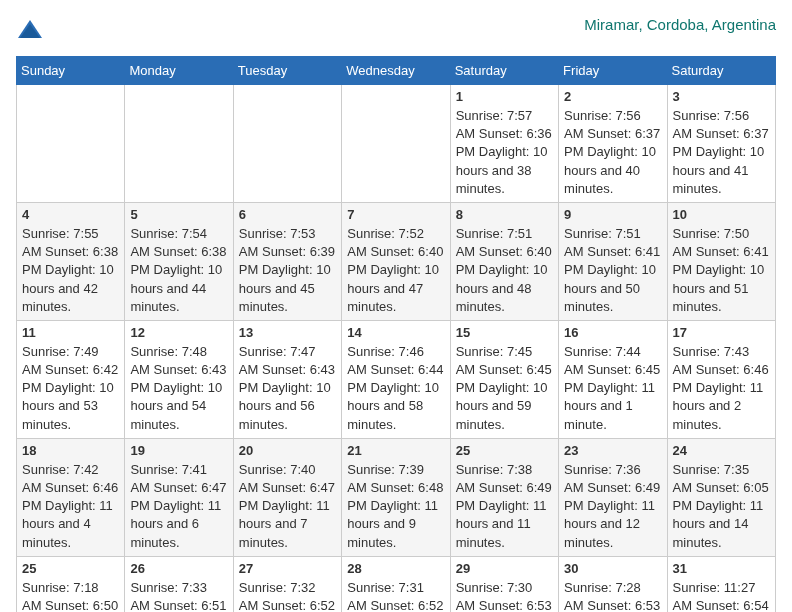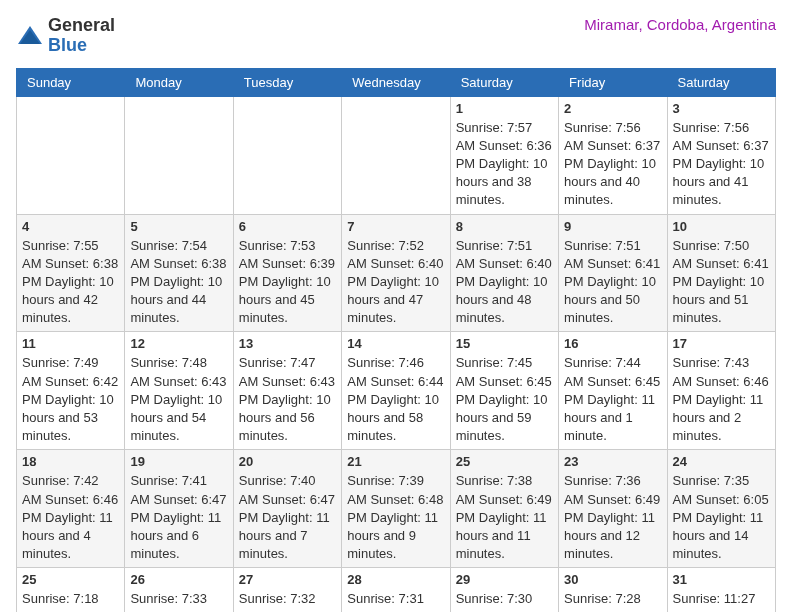--- a/index.html
+++ b/index.html
@@ -36,31 +36,31 @@
       text-align: right;
     }
     .month-year {
       font-size: 36px;
       font-weight: bold;
       color: #333;
       line-height: 1.1;
     }
     .location {
       font-size: 15px;
-      color: #a21caf;
+      color: #0f766e;
     }
     .calendar {
       width: 100%;
       border-collapse: collapse;
       font-size: 11px;
     }
     .calendar th {
       background: #2a6db5;
       color: #fff;
-      padding: 6px 10px;
+      padding: 6px 4px;
       text-align: left;
       font-size: 13px;
       font-weight: normal;
       border: 1px solid #2a6db5;
     }
     .calendar td {
       border: 1px solid #ccc;
       vertical-align: top;
       padding: 4px 5px;
       width: calc(100% / 7);
@@ -95,24 +95,20 @@
   </style>
 </head>
 <body>
 
 <div class="header-area">
   <div class="logo">
     <svg class="logo-icon" viewBox="0 0 28 28">
       <polygon points="14,4 26,22 2,22" fill="#2a6db5"></polygon>
       <polygon points="14,8 24,22 4,22" fill="#1a5a9a"></polygon>
     </svg>
-    <div class="logo-text">
-      <div class="logo-general">General</div>
-      <div class="logo-blue">Blue</div>
-    </div>
   </div>
   <div class="title-area">
     <div class="location">Miramar, Cordoba, Argentina</div>
   </div>
 </div>
 
 <table class="calendar">
   <thead>
     <tr>
     <th>Sunday</th>

